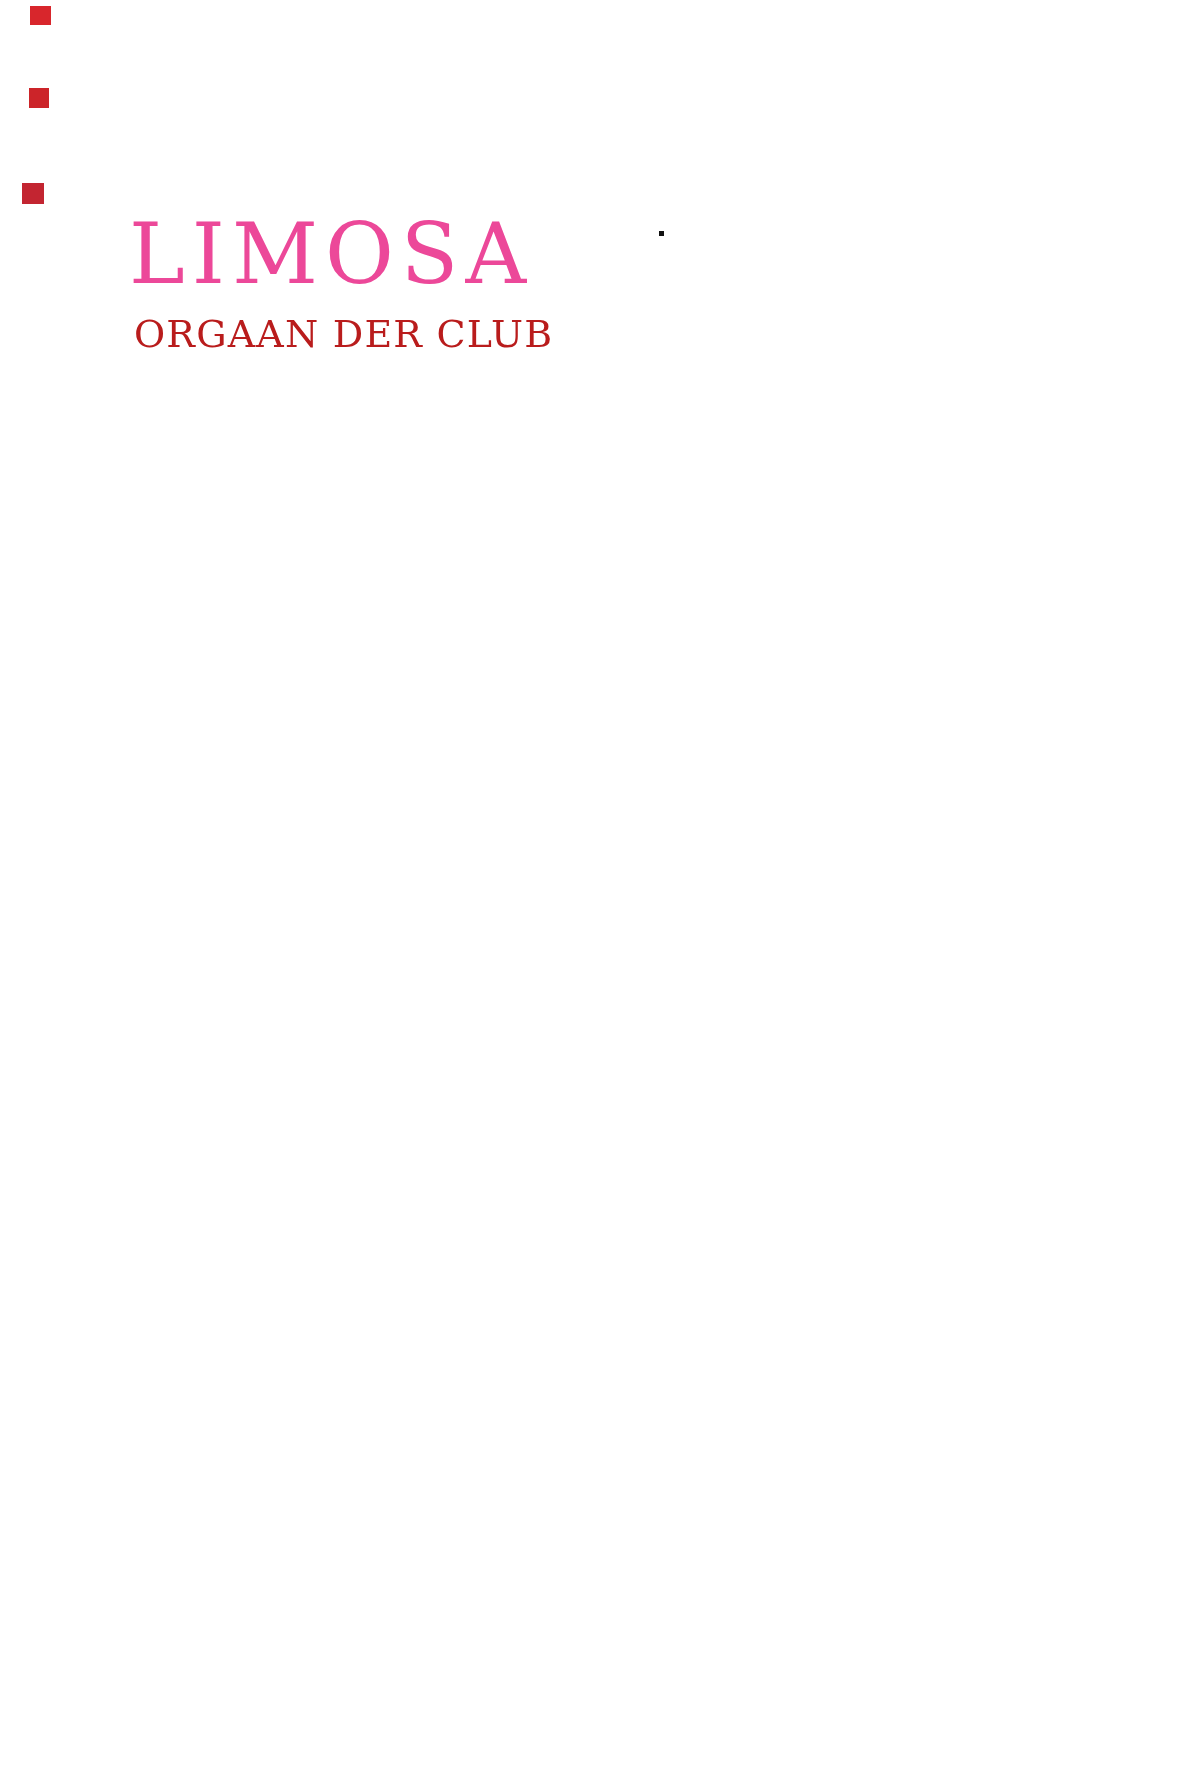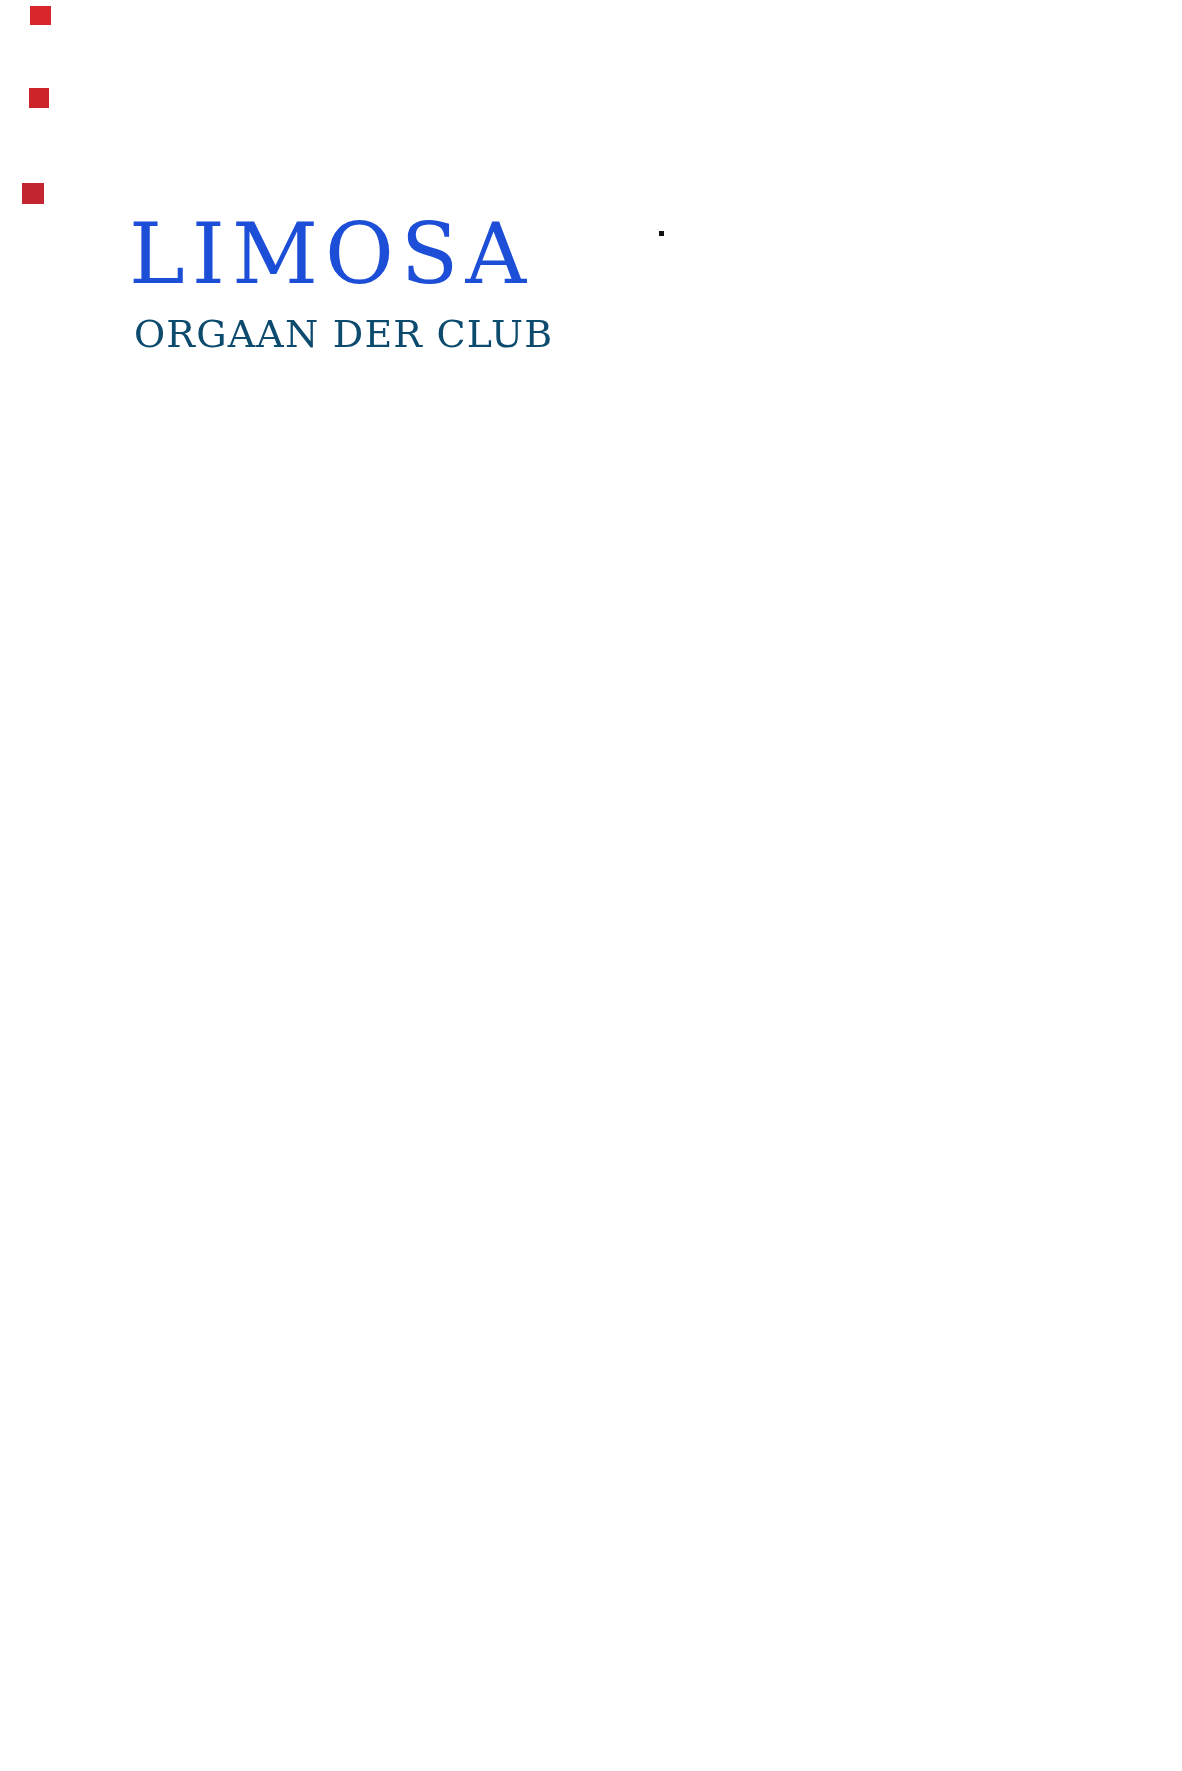--- a/index.html
+++ b/index.html
@@ -19,39 +19,39 @@
   .journal-title {
     position: absolute;
     left: 129px;
     top: 212px;
     margin: 0;
     font-size: 84px;
     line-height: 84px;
     font-weight: 400;
     letter-spacing: 7px;
     white-space: nowrap;
-    color: #1d4ed8;
+    color: #ec4899;
   }
   .ink-dot {
     position: absolute;
     left: 659px;
     top: 231px;
     width: 5px;
     height: 5px;
     background: #111111;
   }
   .subtitle {
     position: absolute;
     left: 124px;
     top: 315px;
     font-size: 38px;
     line-height: 38px;
     letter-spacing: 1.2px;
     white-space: nowrap;
-    color: #0c4a6e;
+    color: #b91c1c;
   }
   .subtitle .line1 {
     padding-left: 10px;
   }
   .red-mark {
     position: absolute;
   }
 </style>
 </head>
 <body>

